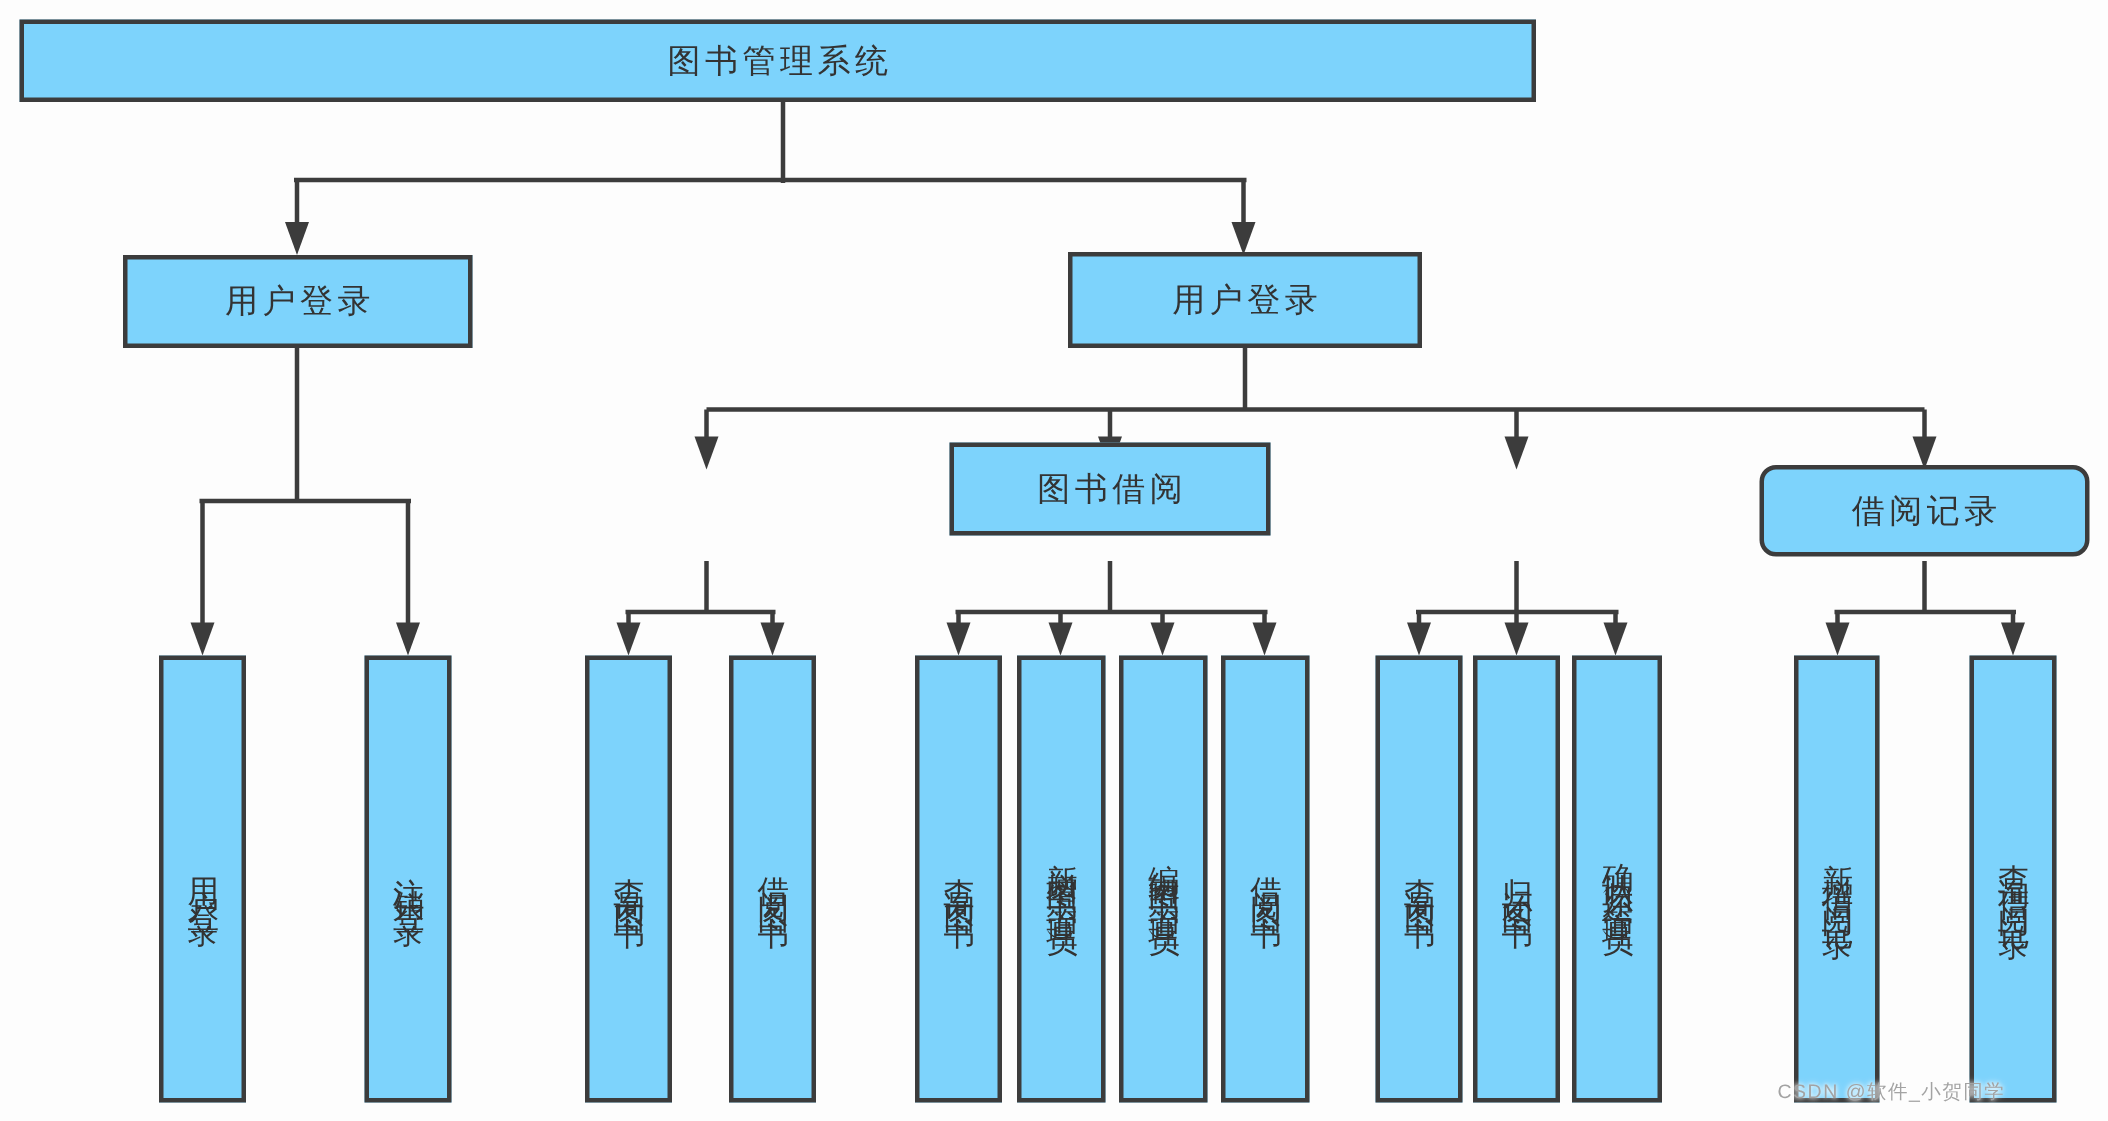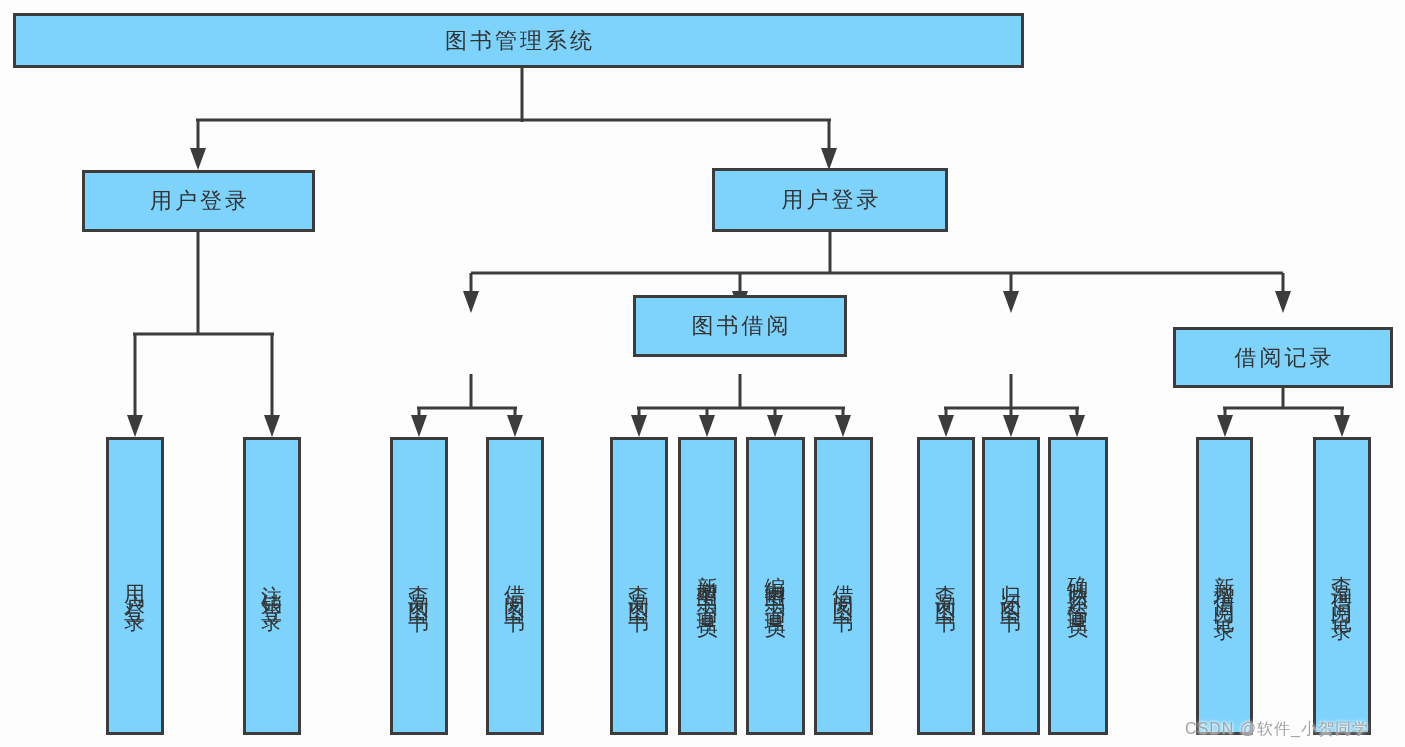--- a/index.html
+++ b/index.html
@@ -51,21 +51,21 @@
     writing-mode: vertical-rl;
     text-orientation: mixed;
     font-size: 21px;
     letter-spacing: 9px;
   }
   .watermark {
     position: absolute;
     left: 1185px;
     top: 719px;
     width: 210px;
-    font-size: 16px;
+    font-size: 13px;
     color: var(--watermark);
     letter-spacing: 1px;
     white-space: nowrap;
     text-shadow: 0 0 3px #ffffff, 0 0 5px #ffffff;
     z-index: 5;
   }
 </style>
 </head>
 <body>
 
@@ -106,21 +106,21 @@
     <polygon points="1217,415 1233,415 1225,437"></polygon>
     <polygon points="1334,415 1350,415 1342,437"></polygon>
   </svg>
 
   <div class="hbox" style="left:13px; top:13px; width:1011px; height:55px;">图书管理系统</div>
 
   <div class="hbox" style="left:82px; top:170px; width:233px; height:62px;">用户登录</div>
   <div class="hbox" style="left:712px; top:168px; width:236px; height:64px;">用户登录</div>
 
   <div class="hbox" style="left:633px; top:295px; width:214px; height:62px;">图书借阅</div>
-  <div class="hbox" style="left:1173px; top:327px; width:220px; height:61px;">借阅记录</div>
+  <div class="hbox" style="left:1173px; top:310px; width:220px; height:61px;border-radius:11px;">借阅记录</div>
 
   <div class="vbox" style="left:106px; top:437px; width:58px; height:298px;">用户登录</div>
   <div class="vbox" style="left:243px; top:437px; width:58px; height:298px;">注销登录</div>
 
   <div class="vbox" style="left:390px; top:437px; width:58px; height:298px;">查询图书</div>
   <div class="vbox" style="left:486px; top:437px; width:58px; height:298px;">借阅图书</div>
 
   <div class="vbox" style="left:610px; top:437px; width:58px; height:298px;">查询图书</div>
   <div class="vbox" style="left:678px; top:437px; width:59px; height:298px; letter-spacing:6px;">新增图书（管理员）</div>
   <div class="vbox" style="left:746px; top:437px; width:59px; height:298px; letter-spacing:6px;">编辑图书（管理员）</div>

